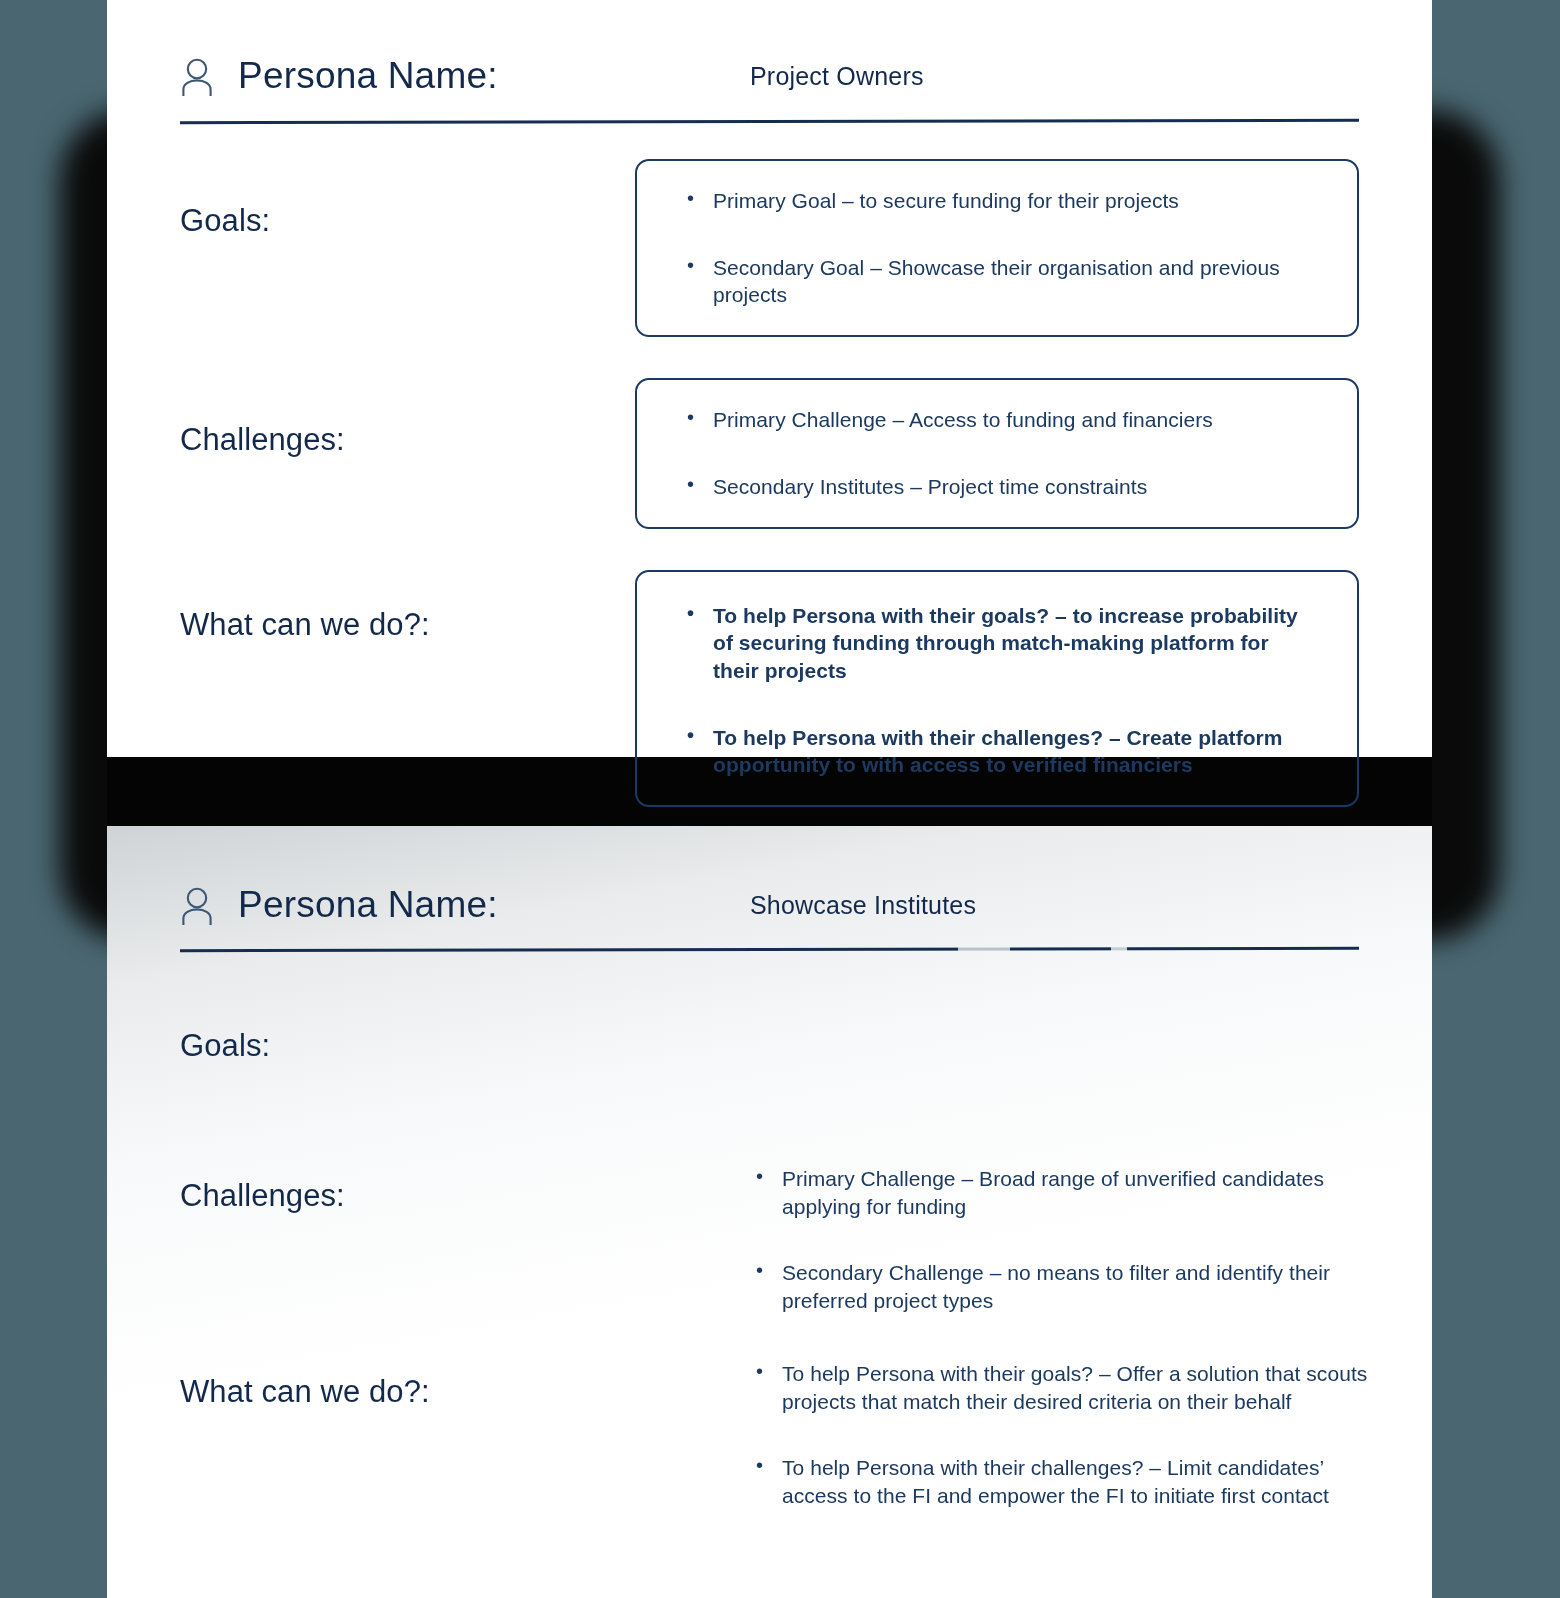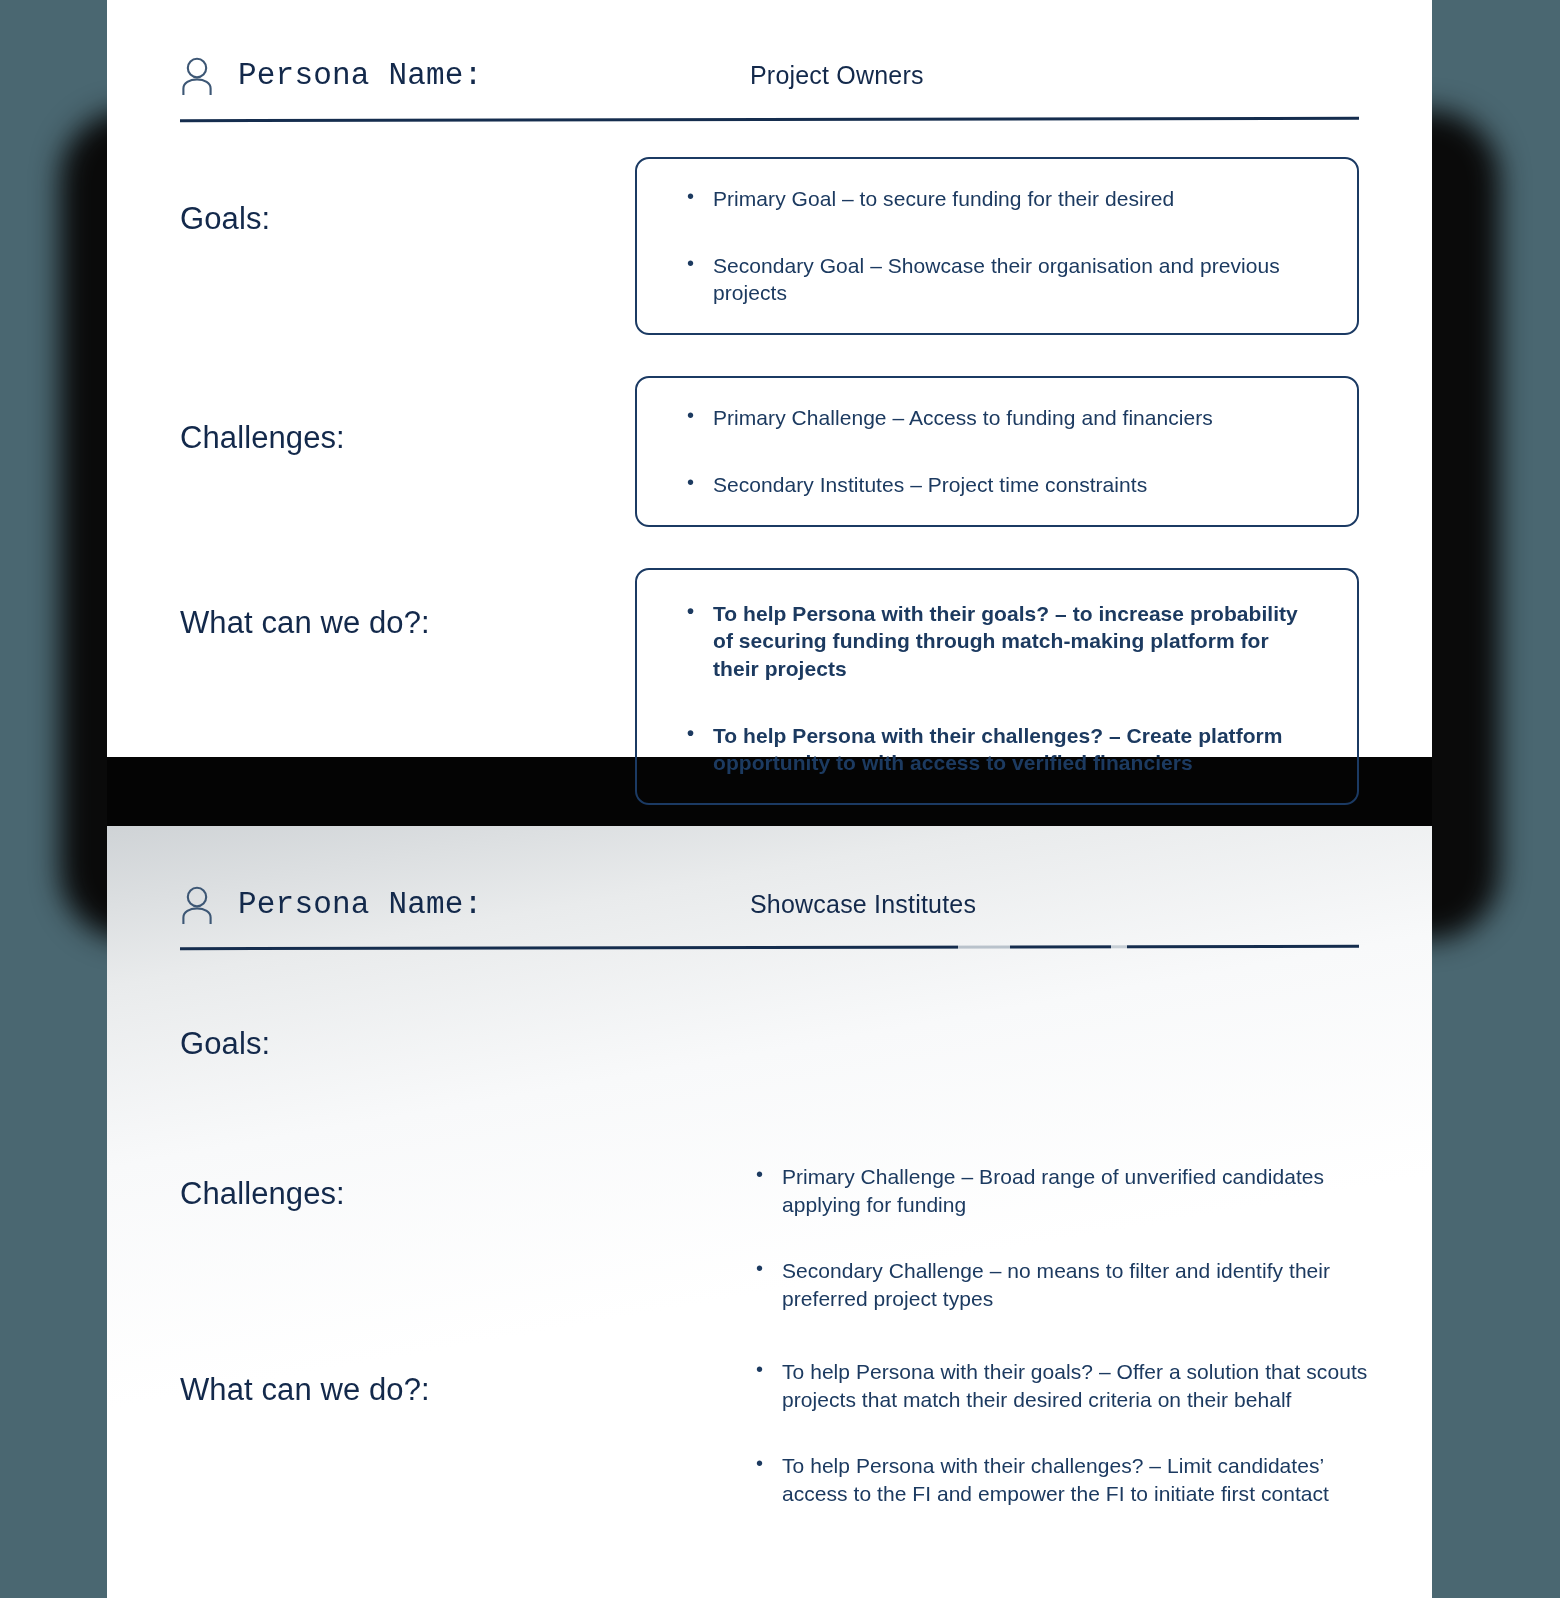--- a/index.html
+++ b/index.html
@@ -72,26 +72,25 @@
 
   .person-icon {
     width: 34px;
     height: 40px;
     flex: 0 0 34px;
     margin-right: 24px;
     color: #3d5775;
   }
 
   .persona-label {
-    font-size: 31px;
+    font-size: 37px;
     color: #13294b;
     letter-spacing: 0.2px;
     font-weight: 400;
     white-space: nowrap;
-    font-family: Liberation Mono, monospace;
   }
 
   .persona-value {
     font-size: 25px;
     color: #13294b;
     letter-spacing: 0.2px;
     font-weight: 400;
     position: absolute;
     left: 570px;
     white-space: nowrap;
@@ -209,21 +208,21 @@
     </span>
     <span class="persona-label">Persona Name:</span>
     <span class="persona-value">Project Owners</span>
   </div>
   <div class="header-rule"></div>
 
   <div class="row row-goals">
     <div class="row-label">Goals:</div>
     <div class="content-box box-goals">
       <ul class="bullets">
-        <li>Primary Goal – to secure funding for their desired</li>
+        <li>Primary Goal – to secure funding for their projects</li>
         <li>Secondary Goal – Showcase their organisation and previous projects</li>
       </ul>
     </div>
   </div>
 
   <div class="row row-challenges">
     <div class="row-label">Challenges:</div>
     <div class="content-box box-challenges">
       <ul class="bullets">
         <li>Primary Challenge – Access to funding and financiers</li>

